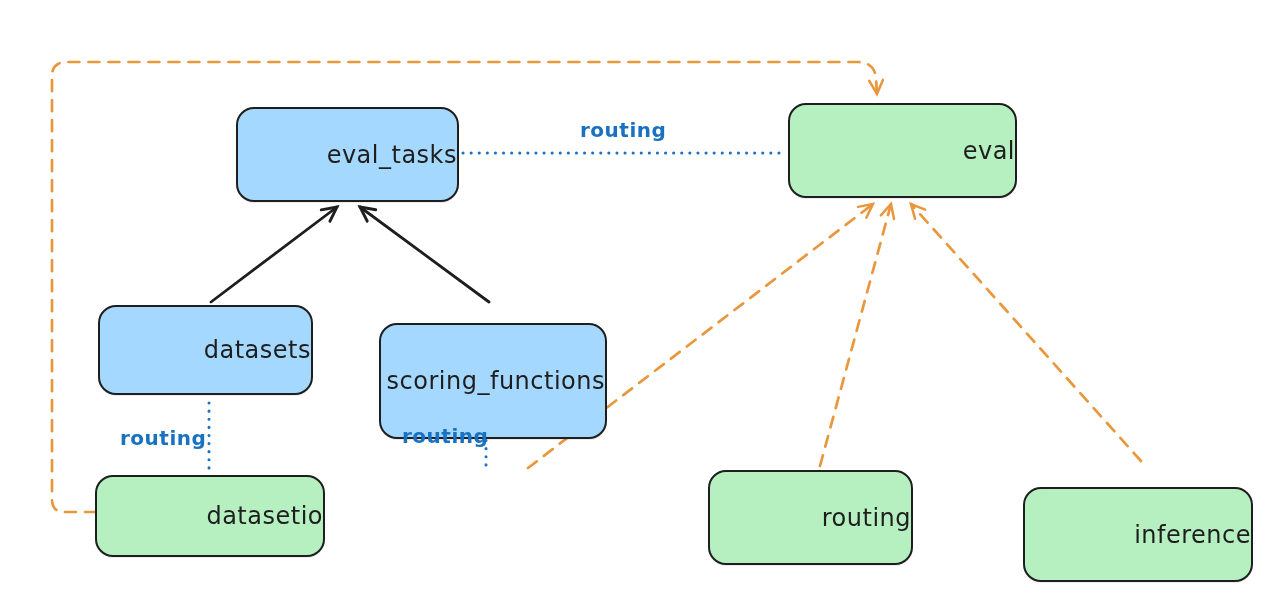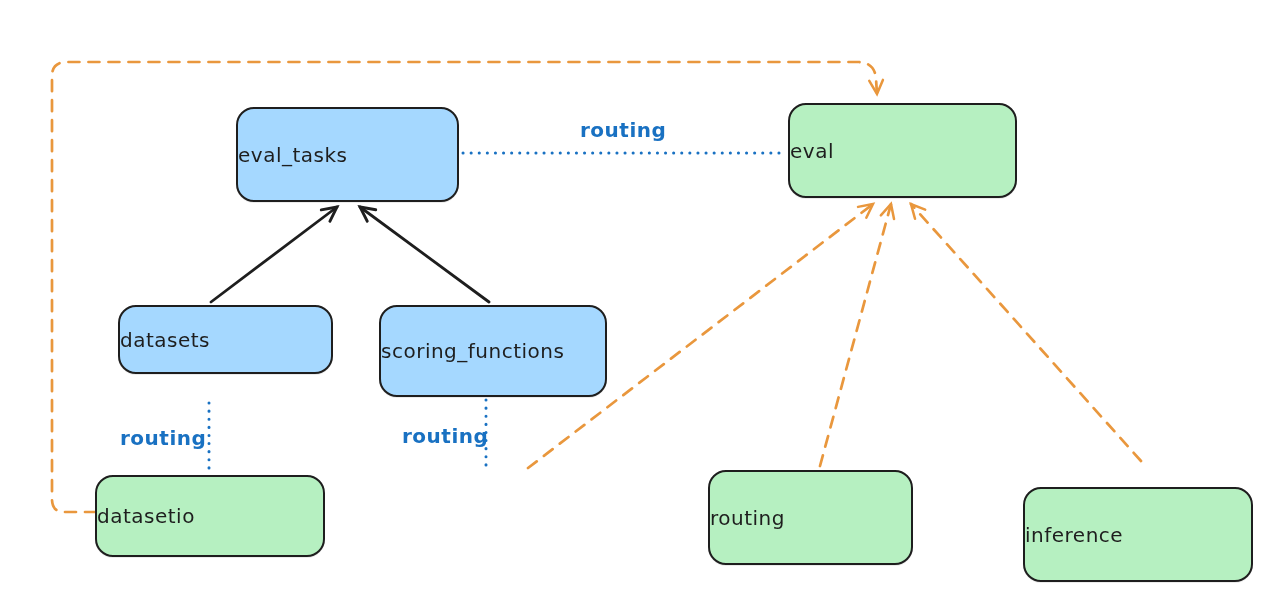--- a/index.html
+++ b/index.html
@@ -17,23 +17,23 @@
     width: 1280px; height: 596px;
     pointer-events: none;
   }
   .node {
     position: absolute;
     box-sizing: border-box;
     border: 2.6px solid var(--box_stroke, #1e1e1e);
     border-radius: 18px;
     display: flex;
     align-items: center;
-    justify-content: flex-start;
+    justify-content: flex-end;
     color: var(--box_stroke, #1e1e1e);
-    font-size: 20px;
+    font-size: 24px;
     letter-spacing: 0.5px;
     box-shadow: 0 1px 0 rgba(0,0,0,0.08);
   }
   .node.blue  { background: var(--blue_fill,  #a5d8ff); }
   .node.green { background: var(--green_fill, #b6f0c1); }
   .routing-label {
     position: absolute;
     color: var(--routing_label, #1971c2);
     font-size: 20px;
     font-weight: bold;
@@ -93,25 +93,25 @@
   </svg>
 
   <div class="node blue" style="left:236px; top:107px; width:223px; height:95px;">
     <span>eval_tasks</span>
   </div>
 
   <div class="node green" style="left:788px; top:103px; width:229px; height:95px;">
     <span>eval</span>
   </div>
 
-  <div class="node blue" style="left:98px; top:305px; width:215px; height:69px;margin-left:20px;">
+  <div class="node blue" style="left:98px; top:305px; width:215px; height:90px;">
     <span>datasets</span>
   </div>
 
-  <div class="node blue" style="left:379px; top:305px; width:228px; height:92px;">
+  <div class="node blue" style="left:379px; top:323px; width:228px; height:116px;">
     <span>scoring_functions</span>
   </div>
 
   <div class="node green" style="left:95px; top:475px; width:230px; height:82px;">
     <span>datasetio</span>
   </div>
 
 
   <div class="node green" style="left:708px; top:470px; width:205px; height:95px;">
     <span>routing</span>

